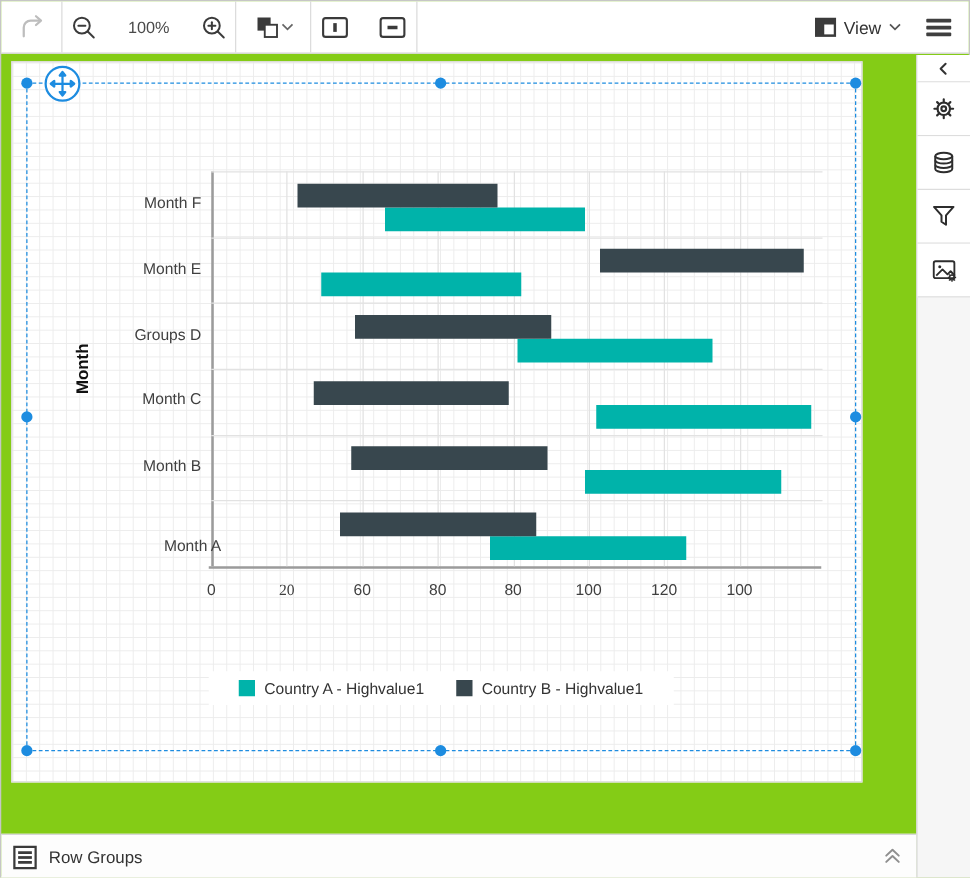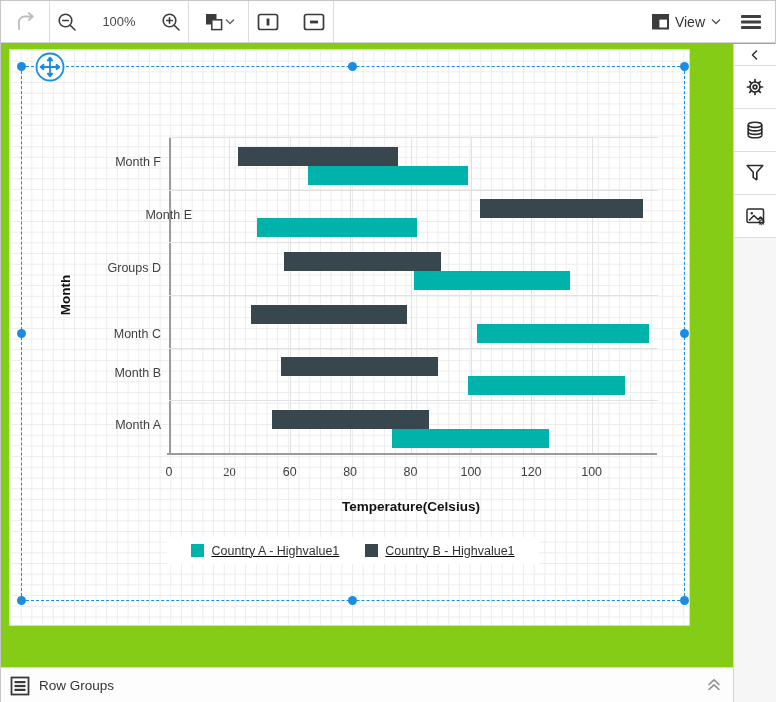--- a/index.html
+++ b/index.html
@@ -32,21 +32,21 @@
   .y-title{position:absolute;left:-112px;top:220px;width:316px;height:18px;text-align:center;font-size:13.5px;font-weight:700;color:#111;transform:rotate(-90deg);}
   .plot{position:absolute;left:148px;top:71px;width:483px;height:316px;}
   .vline{position:absolute;top:0;bottom:0;width:1px;background:#e2e2e2;}
   .hline{position:absolute;left:0;right:-6px;height:1px;background:#e2e2e2;}
   .axis-y{position:absolute;left:148px;top:71px;width:1.5px;height:316px;background:#9b9b9b;}
   .axis-x{position:absolute;left:146px;top:387px;width:490px;height:2px;background:#9b9b9b;}
   .bar{position:absolute;height:19px;}
   .cat-label{position:absolute;left:0;width:140px;text-align:right;font-size:12.5px;color:#3f3f3f;}
   .tick-label{position:absolute;top:399px;width:40px;text-align:center;font-size:12.5px;color:#3f3f3f;}
   .legend{position:absolute;left:0;right:0;top:471px;margin:0 auto;width:372px;height:27px;background:#fff;display:flex;align-items:center;justify-content:center;gap:26px;}
-  .legend-item{display:flex;align-items:center;gap:7px;cursor:default;text-decoration:underline;}
+  .legend-item{display:flex;align-items:center;gap:7px;cursor:default;}
   .legend-swatch{width:13px;height:13px;display:inline-block;}
   .legend-text{font-size:12.5px;color:#333;}
 
   
   .right-panel{position:absolute;left:732px;top:43px;width:43px;height:658px;background:#f6f6f6;border-left:1px solid #d4d4d4;box-sizing:border-box;}
   .rp-cell{width:100%;background:#fff;border-bottom:1px solid #ddd;display:flex;align-items:center;justify-content:center;cursor:pointer;box-sizing:border-box;}
   .rp-cell.small{height:22px;}
   .rp-cell.big{height:43px;}
 
   
@@ -131,21 +131,20 @@
         <rect x="2" y="15" width="20" height="3" rx="0.8" fill="#3f3f3f"></rect>
       </svg>
     </div>
   </div>
 
   <div class="surface"></div>
 
   <div class="widget">
 
     <div class="y-title">Month</div>
-    <div class="x-title">Temperature(Celsius)</div>
 
     <div class="axis-y"></div>
     <div class="axis-x"></div>
 
     <div class="plot" id="plot">
         <div class="vline" style="left: 60.375px;"></div>
         <div class="vline" style="left: 120.75px;"></div>
         <div class="vline" style="left: 181.125px;"></div>
         <div class="vline" style="left: 241.5px;"></div>
         <div class="vline" style="left: 301.875px;"></div>
@@ -165,25 +164,25 @@
         <div class="bar" style="left: 223.387px; width: 156.975px; top: 291.833px; background: rgb(0, 179, 170);"></div>
         <div class="bar" style="left: 69.4312px; width: 159.994px; top: 9.5px; background: rgb(56, 71, 78);"></div>
         <div class="bar" style="left: 310.931px; width: 163.012px; top: 62.1667px; background: rgb(56, 71, 78);"></div>
         <div class="bar" style="left: 114.712px; width: 156.975px; top: 114.833px; background: rgb(56, 71, 78);"></div>
         <div class="bar" style="left: 81.5062px; width: 156.975px; top: 167.5px; background: rgb(56, 71, 78);"></div>
         <div class="bar" style="left: 111.694px; width: 156.975px; top: 220.167px; background: rgb(56, 71, 78);"></div>
         <div class="bar" style="left: 102.638px; width: 156.975px; top: 272.833px; background: rgb(56, 71, 78);"></div>
       </div>
     <div id="cat-labels">
         <div class="cat-label" style="top: 89.3333px;">Month F</div>
-        <div class="cat-label" style="top: 142px; margin-left: 31px;">Month E</div>
+        <div class="cat-label" style="top: 142px;">Month E</div>
         <div class="cat-label" style="top: 194.667px;">Groups D</div>
-        <div class="cat-label" style="top: 261px;">Month C</div>
+        <div class="cat-label" style="top: 246px;">Month C</div>
         <div class="cat-label" style="top: 300px;">Month B</div>
-        <div class="cat-label" style="top: 352px;">Month A</div>
+        <div class="cat-label" style="top: 364px; margin-left: 16px;">Month A</div>
       </div>
     <div id="tick-labels">
         <div class="tick-label" style="left: 128px;">0</div>
         <div class="tick-label" style="left: 188.375px; font-family: Liberation Serif, serif;">20</div>
         <div class="tick-label" style="left: 248.75px;">60</div>
         <div class="tick-label" style="left: 309.125px;">80</div>
         <div class="tick-label" style="left: 369.5px;">80</div>
         <div class="tick-label" style="left: 429.875px;">100</div>
         <div class="tick-label" style="left: 490.25px;">120</div>
         <div class="tick-label" style="left: 550.625px;">100</div>

